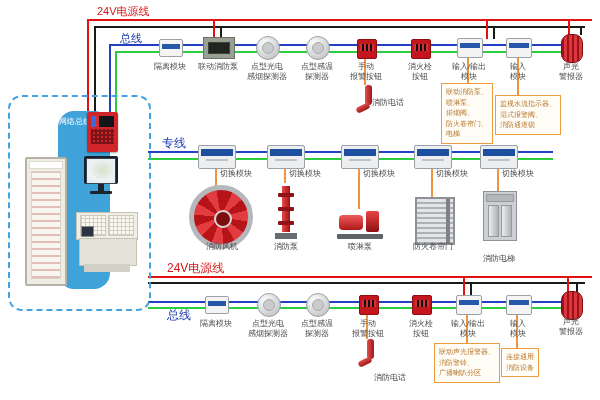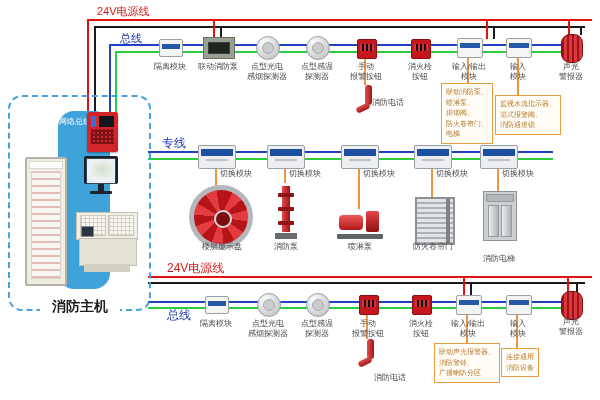--- a/index.html
+++ b/index.html
@@ -254,21 +254,21 @@
       <div class="rail"></div>
     </div>
   <div class="elevator" style="left:483px;top:191px;">
     <div class="etop"></div>
     <div class="doors">
         <div class="door"></div>
         <div class="door"></div>
       </div>
   </div>
 
-  <div class="lbl" style="left:222px;top:242px;">楼层显示盘</div>
+  <div class="lbl" style="left:222px;top:242px;">消防风机</div>
   <div class="lbl" style="left:286px;top:242px;">消防泵</div>
   <div class="lbl" style="left:360px;top:242px;">喷淋泵</div>
   <div class="lbl" style="left:433px;top:242px;">防火卷帘门</div>
   <div class="lbl" style="left:499px;top:254px;">消防电梯</div>
 
   <div class="module" style="left:205px;top:296px;width:22px;height:16px;">
       <div class="stripe"></div>
     </div>
   <div class="detector" style="left:257px;top:293px;"></div>
   <div class="detector" style="left:306px;top:293px;"></div>
@@ -331,15 +331,14 @@
     <div class="mbase"></div>
   </div>
   <div class="console">
     <div class="ctop"></div>
     <div class="cgrid g1"></div>
     <div class="cgrid g2"></div>
     <div class="cscreen"></div>
     <div class="cbody"></div>
     <div class="cfoot"></div>
   </div>
-  <div class="host-title">消防主机</div>
 
 </div>
 
 </body></html>

